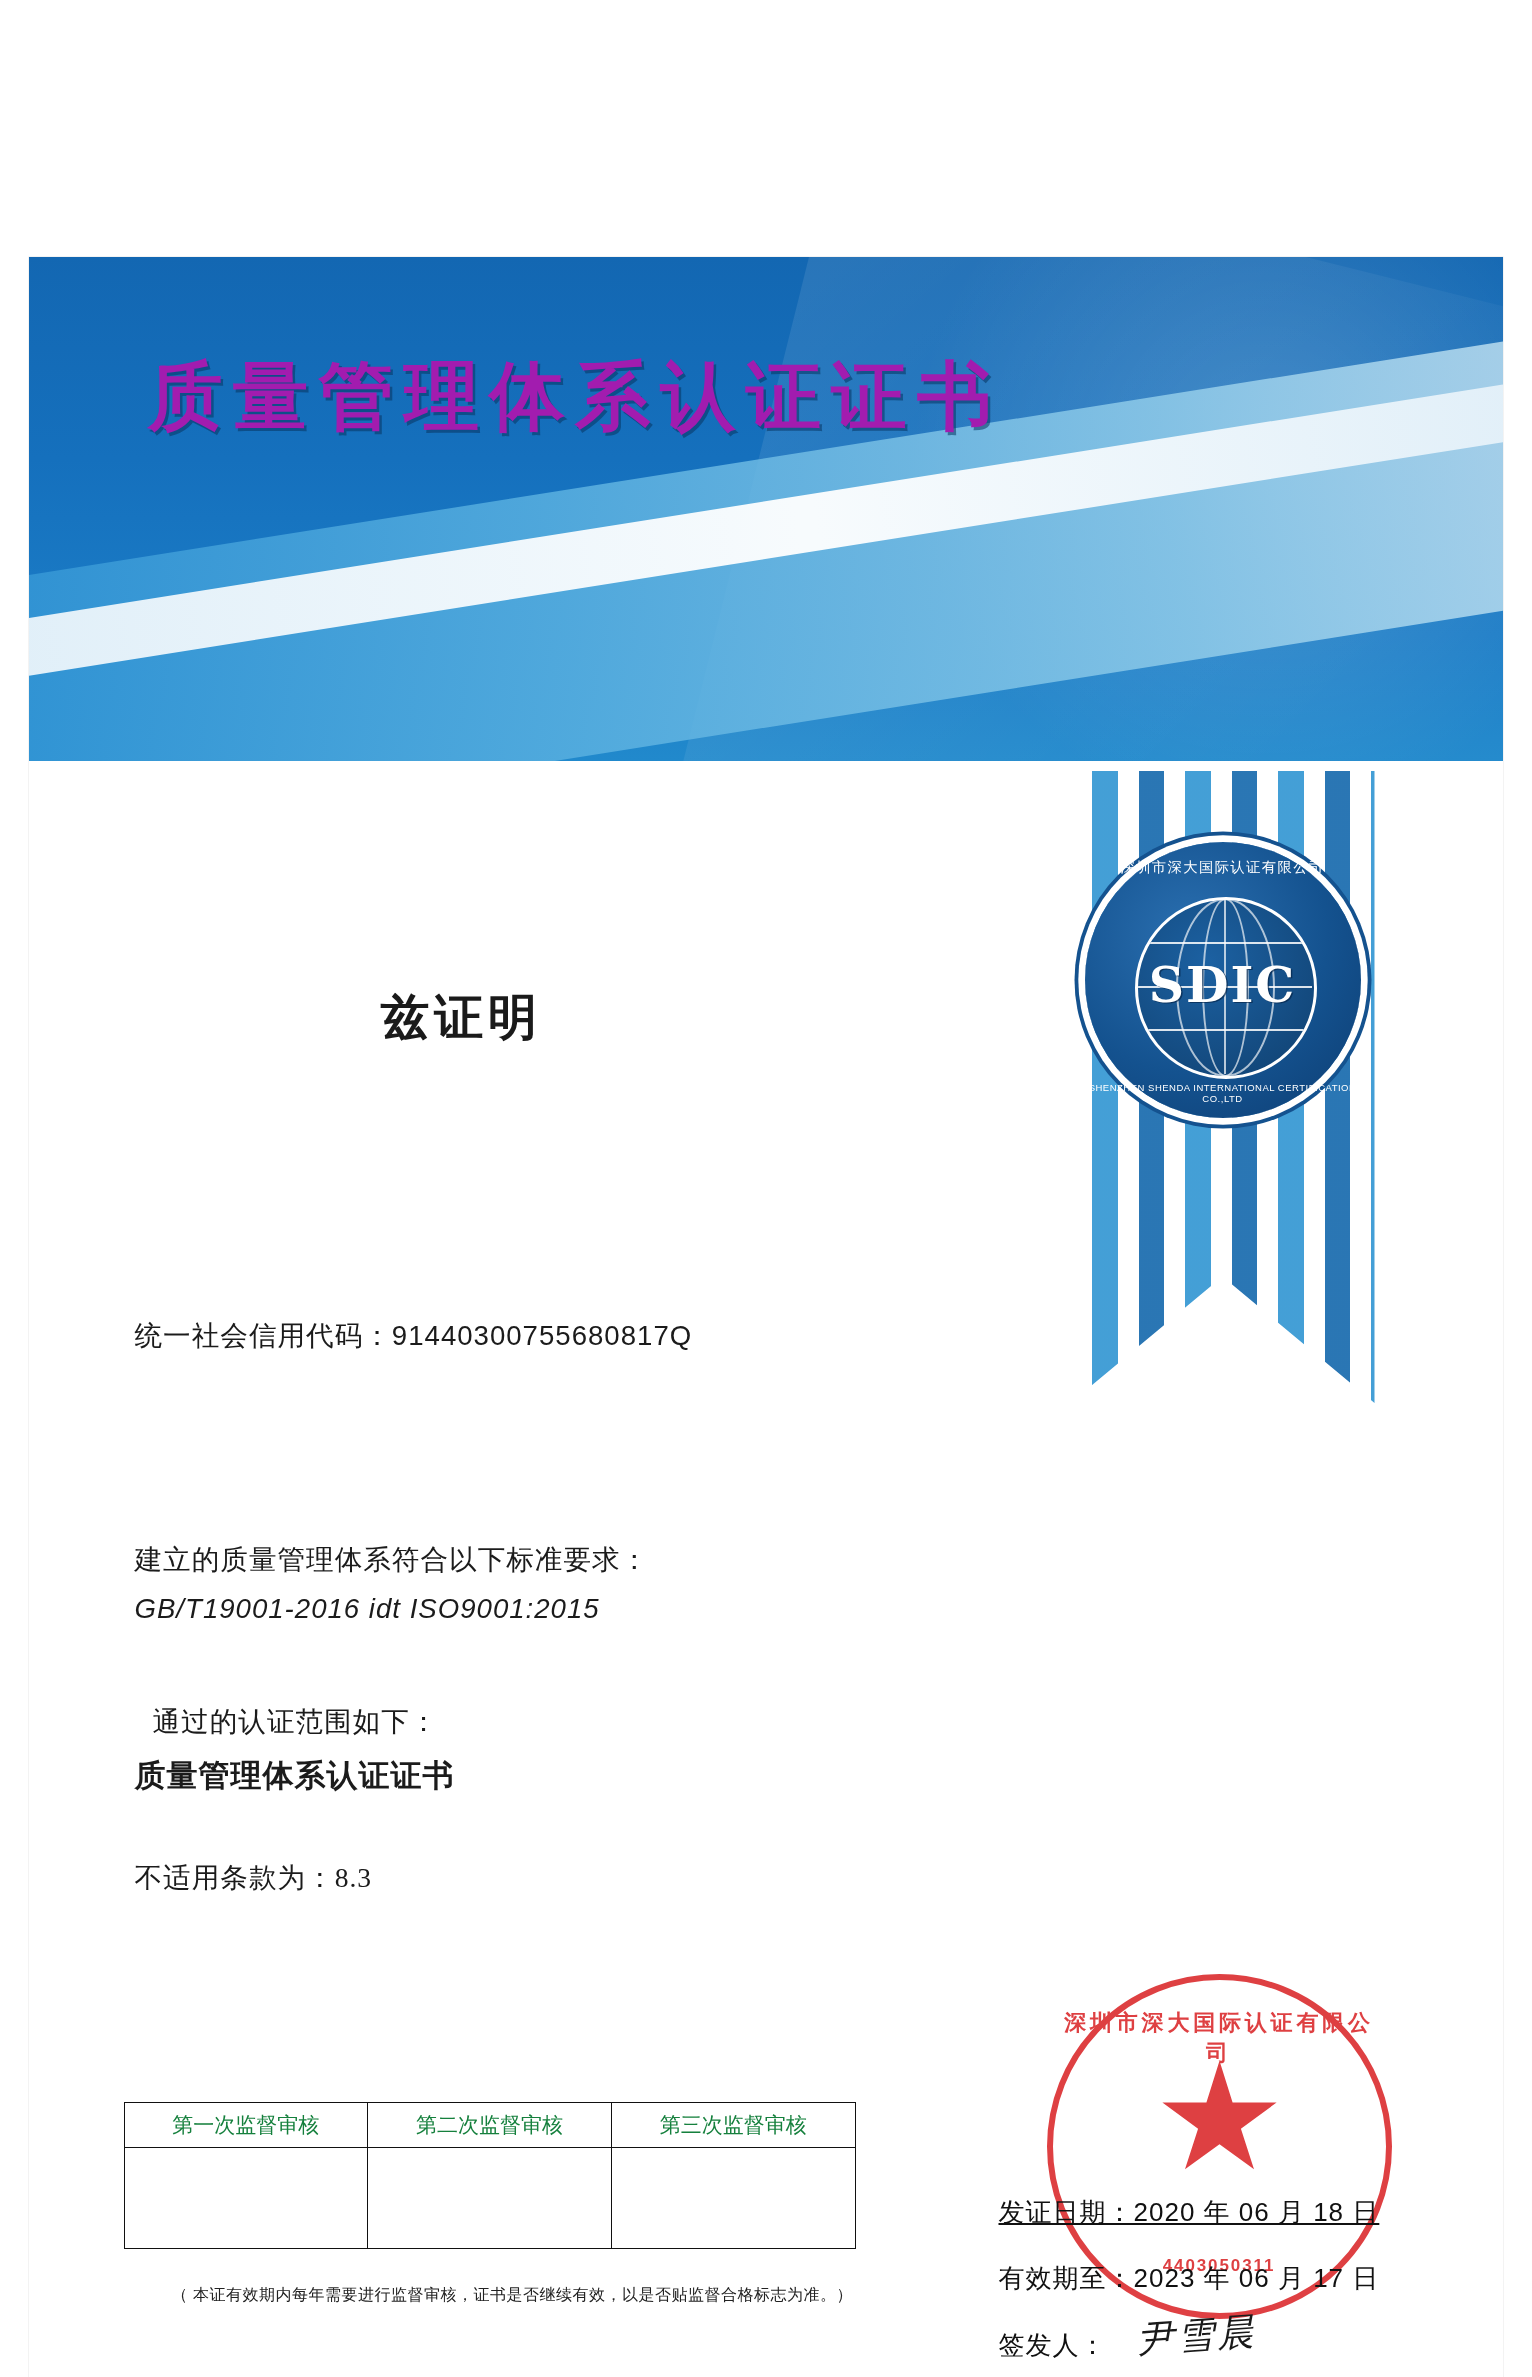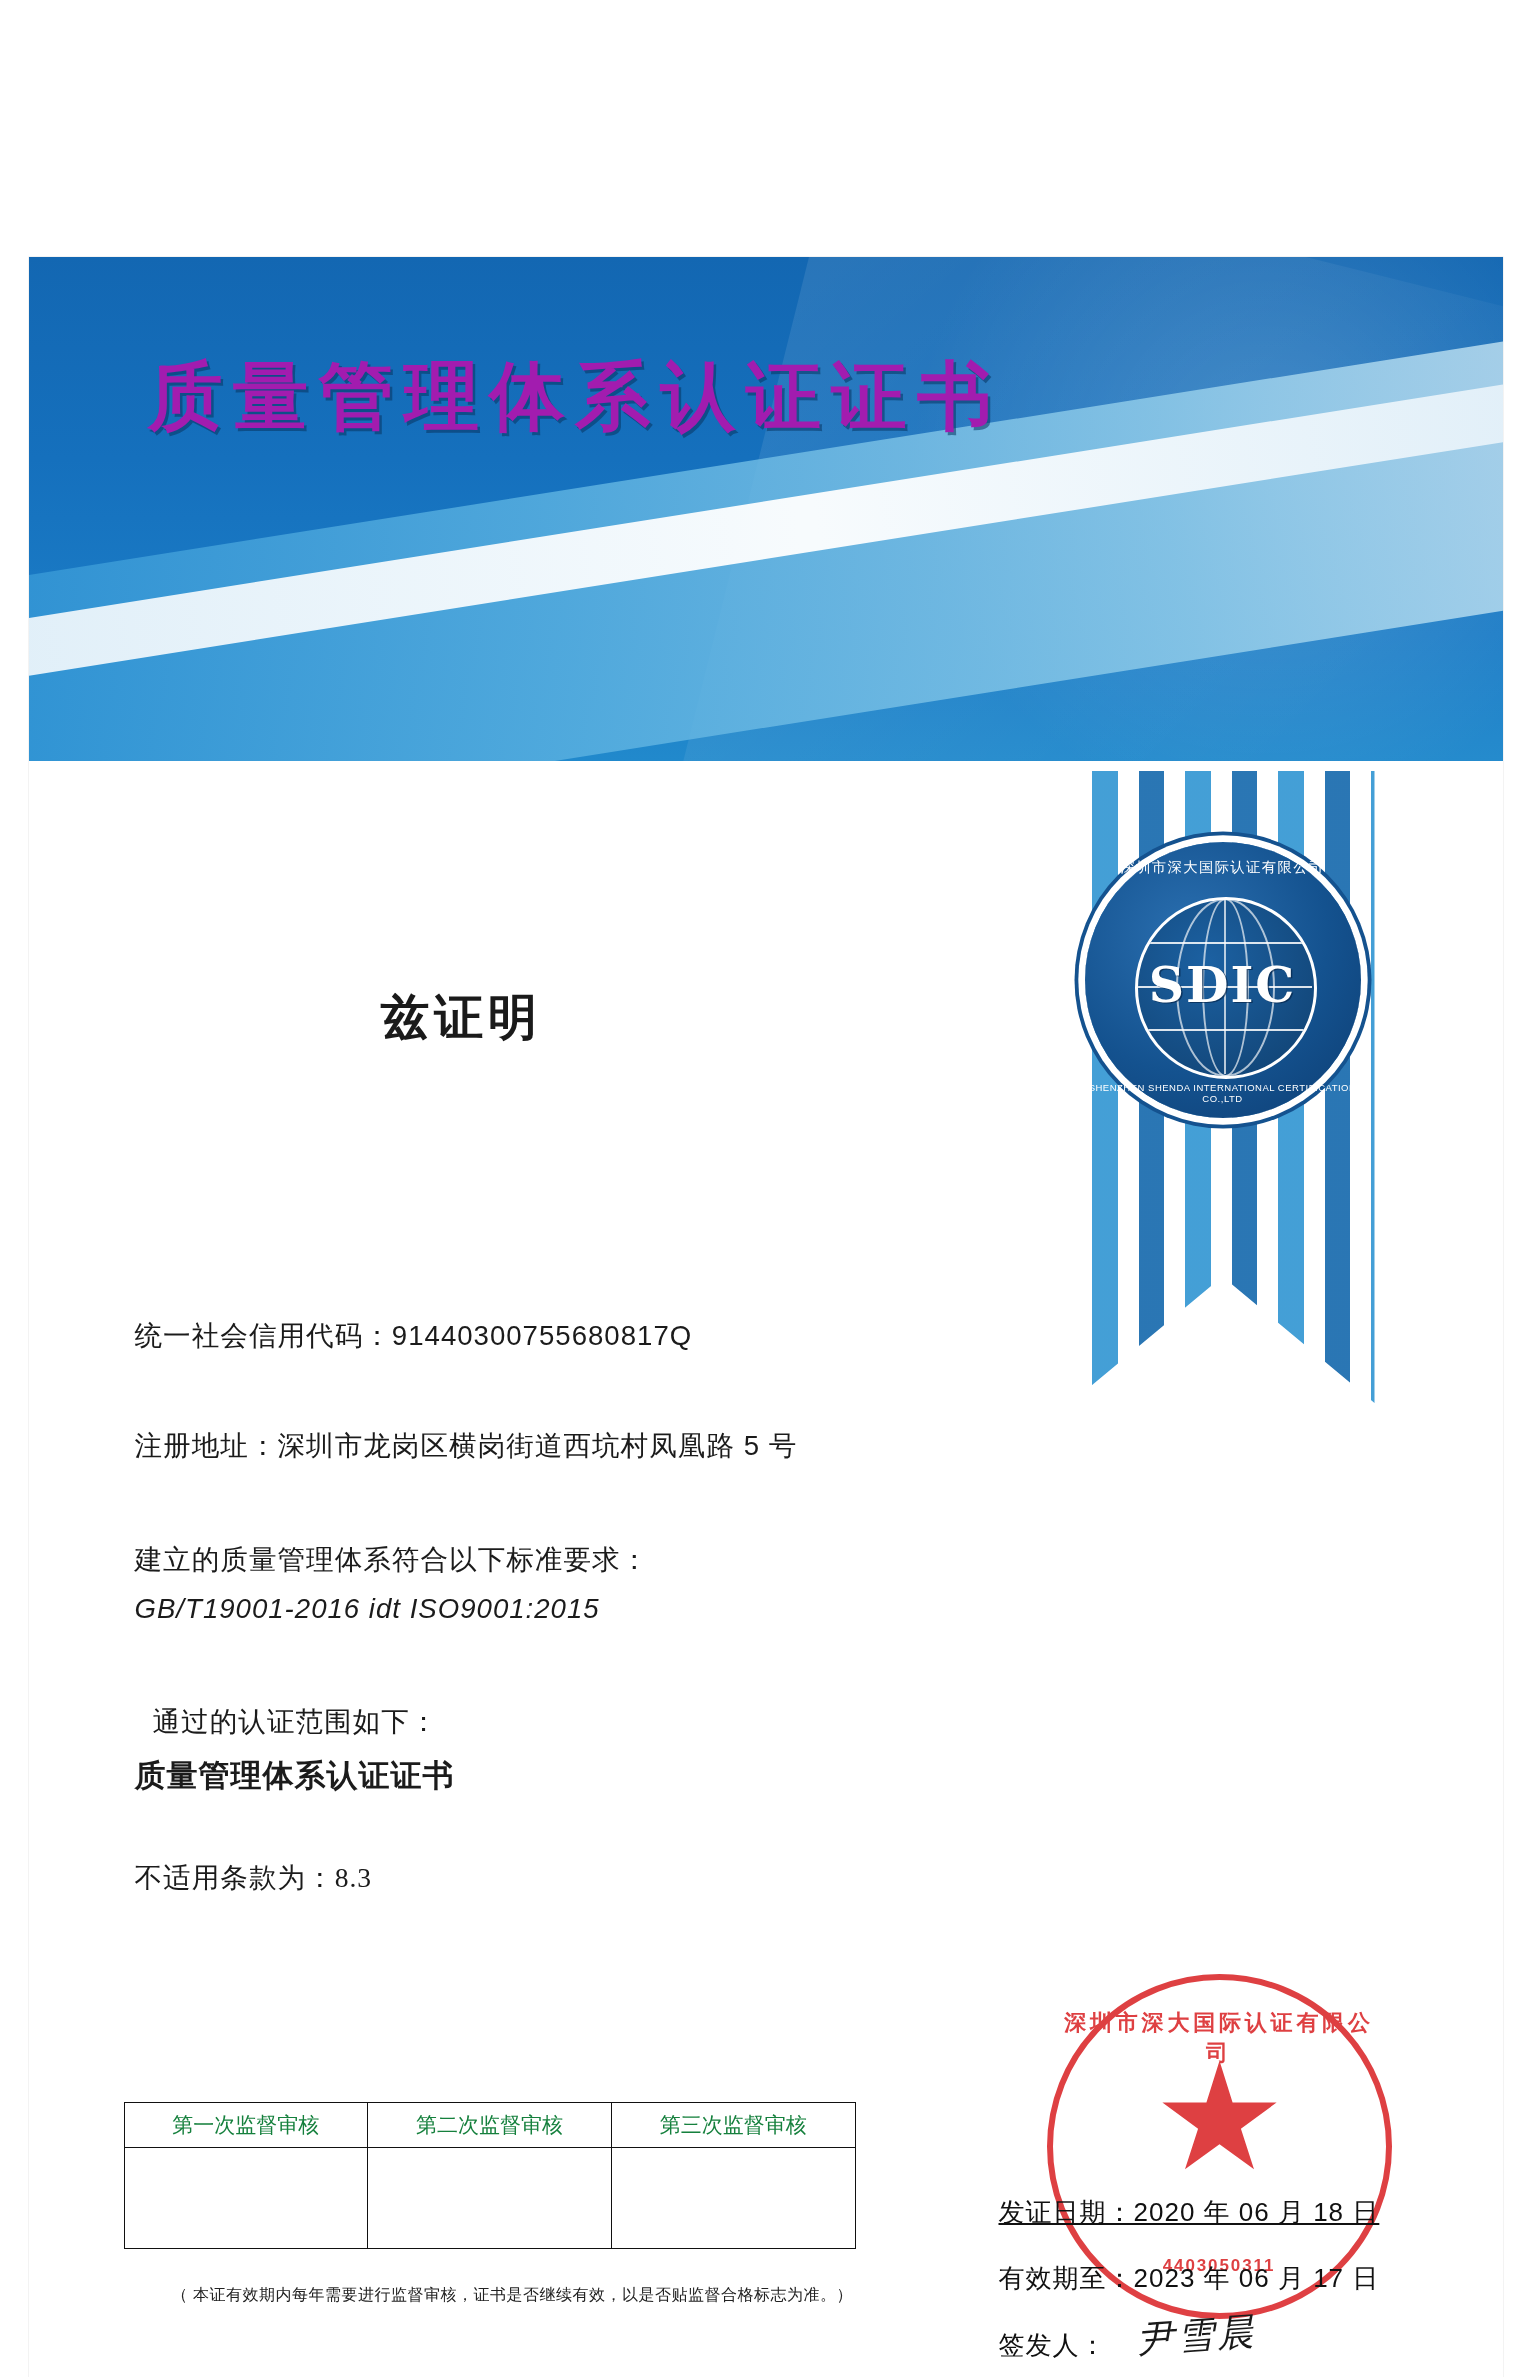--- a/index.html
+++ b/index.html
@@ -350,21 +350,20 @@
           <div class="ell" style="left: 64px; width: 43px;"></div>
         </div>
         <div class="sdic">SDIC</div>
         <div class="ring-text-bottom">SHENZHEN SHENDA INTERNATIONAL CERTIFICATION CO.,LTD</div>
       </div>
     </div>
 
     <div class="zz">兹证明</div>
 
     <div class="line l-credit">统一社会信用代码：91440300755680817Q</div>
-    <div class="line l-addr">注册地址：深圳市龙岗区横岗街道西坑村凤凰路 5 号</div>
     <div class="line l-std1">建立的质量管理体系符合以下标准要求：</div>
     <div class="line l-std2">GB/T19001-2016 idt ISO9001:2015</div>
     <div class="line l-scope0">通过的认证范围如下：</div>
     <div class="line l-scope1">质量管理体系认证证书</div>
     <div class="line l-scope2">不适用条款为：8.3</div>
 
     <table class="audit-table">
       <thead>
         <tr>
           <th>第一次监督审核</th>

